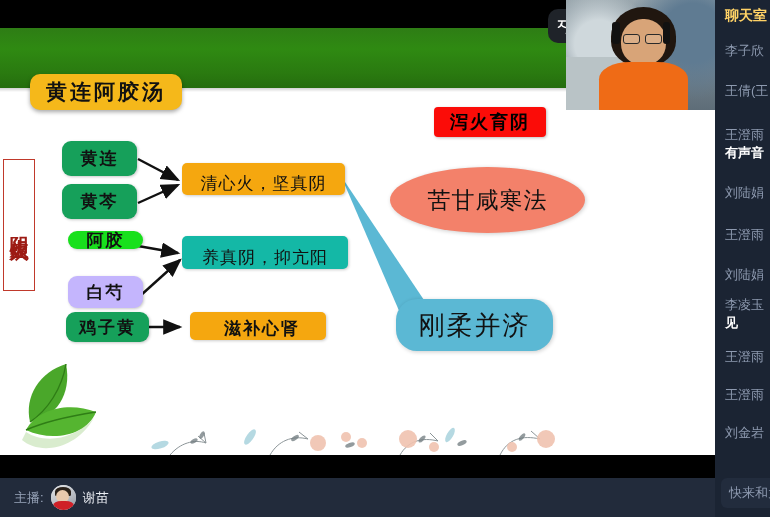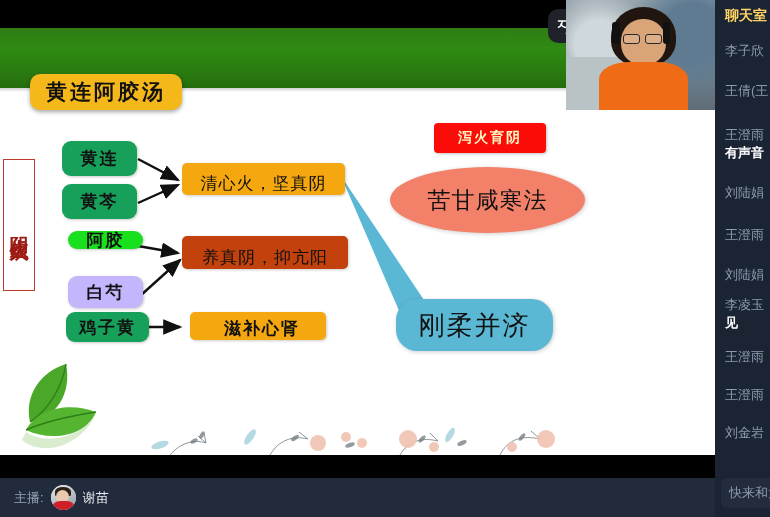--- a/index.html
+++ b/index.html
@@ -31,27 +31,27 @@
     font-size:17px;font-weight:700;color:#111;letter-spacing:2px;
     box-shadow:1px 1px 3px rgba(0,0,0,.22);}
   .h-green{background:#16a05a;}
   .h-bright{background:#18e01c;}
   .h-yellow{background:#c4b5fd;}
 
   
   .ebox{position:absolute;border-radius:5px;display:flex;align-items:flex-end;justify-content:center;
     font-size:17px;color:#111;letter-spacing:1px;box-shadow:1px 1px 3px rgba(0,0,0,.2);}
   .e-orange{background:#f5a70f;}
-  .e-lgreen{background:#c2410c;}
+  .e-lgreen{background:#14b8a6;}
   .e-orange2{background:#f5a70f;font-weight:700;letter-spacing:2px;padding-left:8px;}
 
   
-  .redbox{position:absolute;background:#fb0c08;color:#fef9c3;border-radius:4px;
-    display:flex;align-items:center;justify-content:center;font-size:14px;font-weight:700;letter-spacing:2px;
-    box-shadow:1px 1px 3px rgba(0,0,0,.25);margin-top:16px;}
+  .redbox{position:absolute;background:#fb0c08;color:#000000;border-radius:4px;
+    display:flex;align-items:center;justify-content:center;font-size:18px;font-weight:700;letter-spacing:2px;
+    box-shadow:1px 1px 3px rgba(0,0,0,.25);}
   .ellipse{position:absolute;background:#f3816a;border-radius:50%;
     display:flex;align-items:center;justify-content:center;font-size:23px;color:#111;letter-spacing:1px;
     box-shadow:1px 1px 4px rgba(0,0,0,.2);}
 
   
   .callout{position:absolute;background:#5bb8d4;border-radius:21px;
     display:flex;align-items:center;justify-content:center;font-size:26px;color:#111;letter-spacing:2px;
     box-shadow:1px 1px 4px rgba(0,0,0,.2);}
 
   .arrowsvg{position:absolute;left:0;top:0;width:715px;height:427px;pointer-events:none;}

